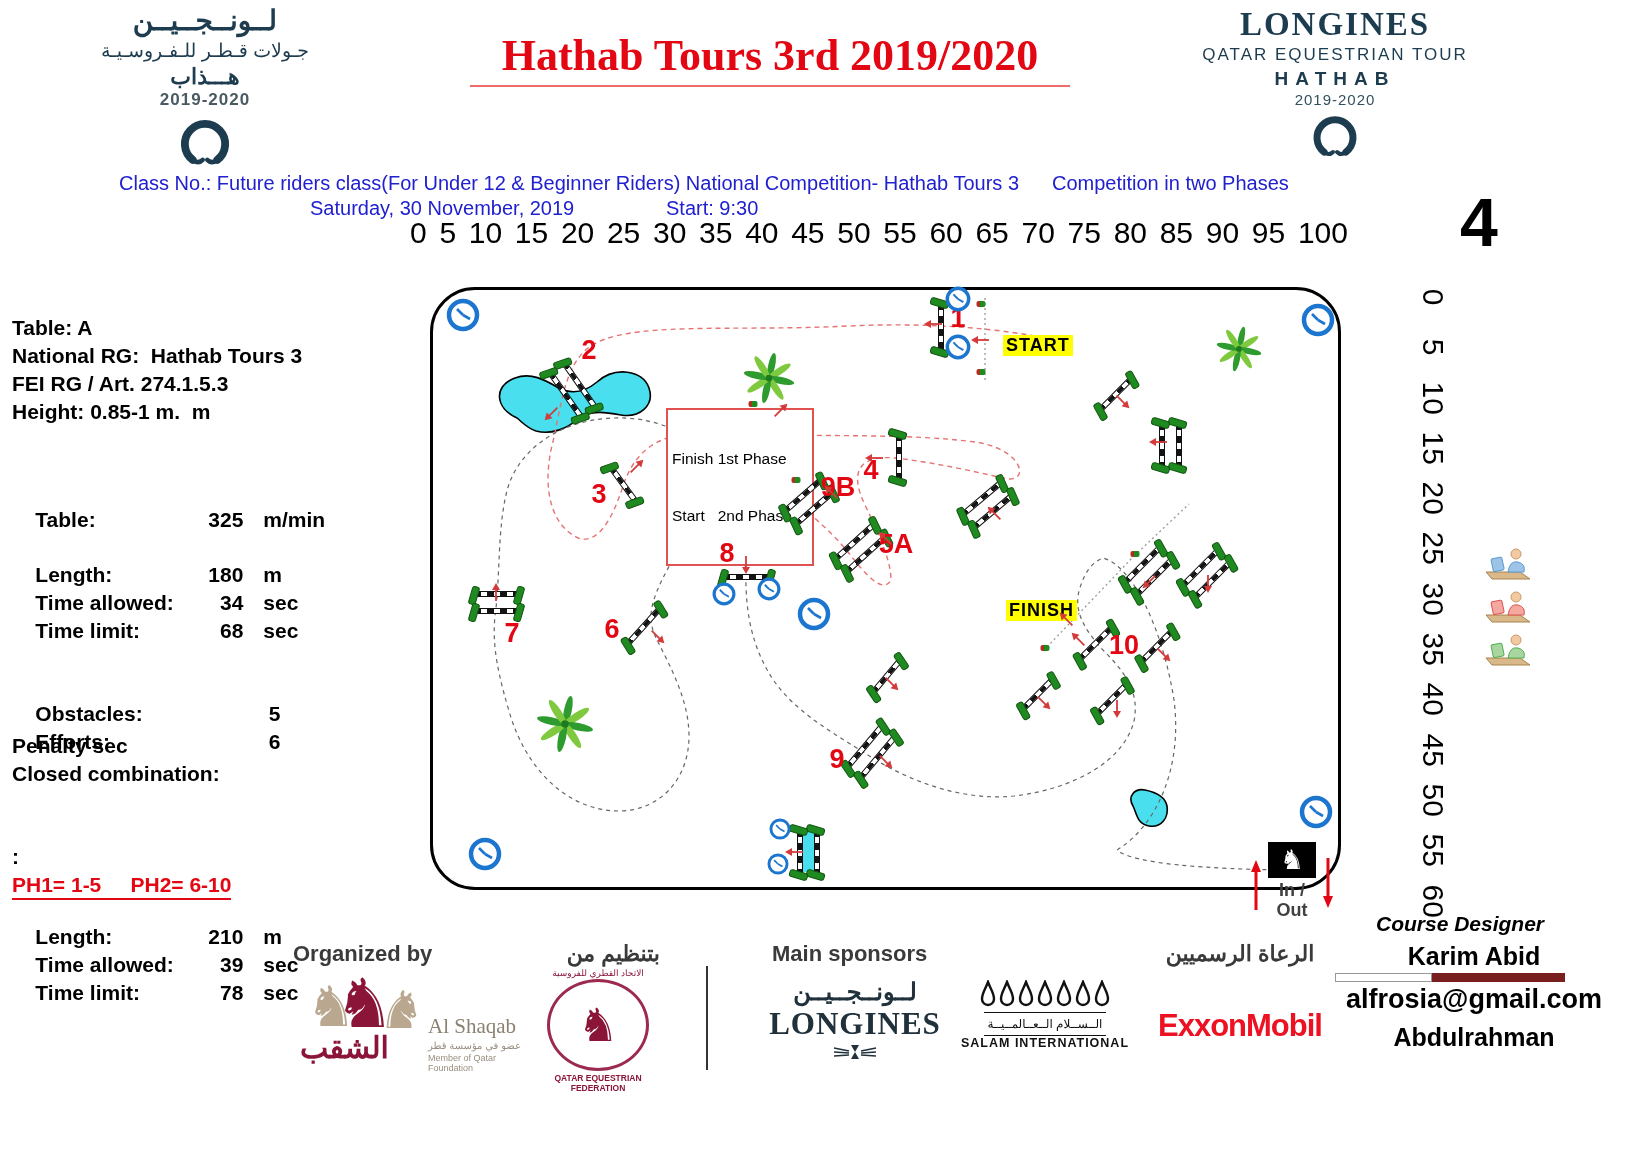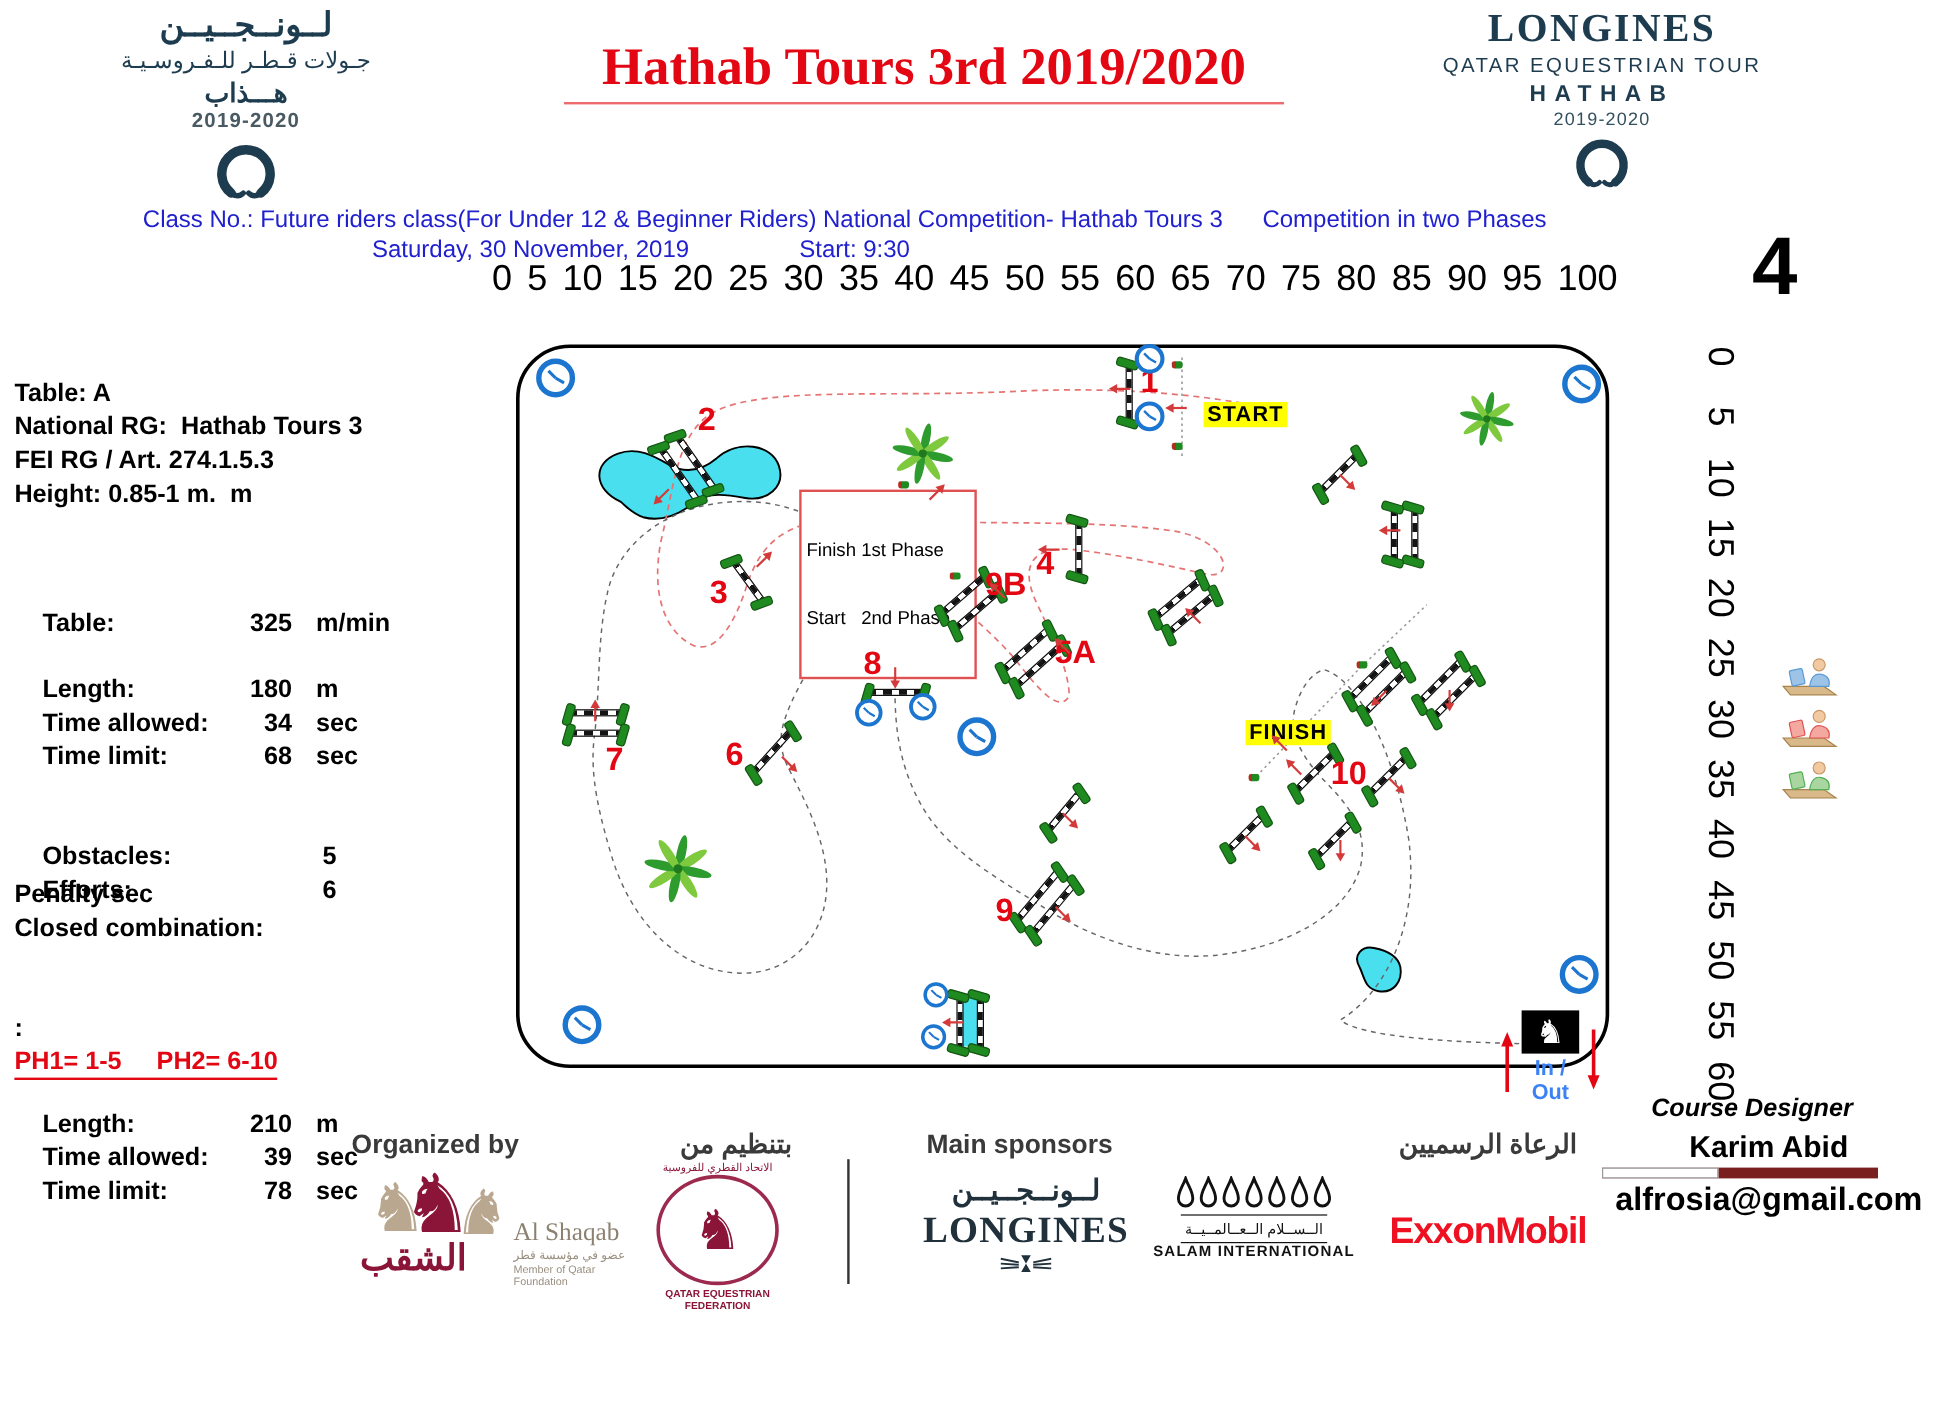--- a/index.html
+++ b/index.html
@@ -46,21 +46,21 @@
   .phasebox{position:absolute;left:233px;top:118px;width:136px;background:#fff;border:2px solid #e05252;
             font-size:15.5px;line-height:19px;padding:1px 4px;white-space:pre;}
   .clock{position:absolute;transform:translate(-50%,-50%);}
   .palm{position:absolute;transform:translate(-50%,-50%);}
   .marker{position:absolute;width:9px;height:6px;border-radius:2px;transform:translate(-50%,-50%);
           background:linear-gradient(90deg,#b03020 0 35%,#1f8a1f 35% 100%);}
   .arrow{position:absolute;transform-origin:center;}
   .inout{position:absolute;left:1254px;top:842px;width:110px;}
   .horsebox{position:absolute;left:14px;top:0;width:48px;height:36px;background:#000;color:#fff;
             display:flex;align-items:center;justify-content:center;font-size:27px;}
-  .inouttxt{position:absolute;left:14px;top:38px;width:48px;text-align:center;color:#3b82f6;font-weight:bold;font-size:18px;line-height:20px;}
+  .inouttxt{position:absolute;left:14px;top:38px;width:48px;text-align:center;color:#404040;font-weight:bold;font-size:18px;line-height:20px;}
   
   .flab{position:absolute;font-size:22px;font-weight:bold;color:#3a3a3a;}
   .qefcirc{position:absolute;width:96px;height:86px;border:3px solid #9c2a4e;border-radius:50%;
            display:flex;align-items:center;justify-content:center;color:#8a1538;font-size:46px;}
   .divider{position:absolute;width:2px;background:#333;}
   .exxon{position:absolute;color:#ee1122;font-weight:bold;font-size:31px;letter-spacing:-1px;}
   .designer{position:absolute;left:1310px;width:300px;text-align:center;}
   .designer .h{font-style:italic;font-weight:bold;font-size:21px;}
   .designer .n{font-weight:bold;font-size:25px;padding-left:28px;}
   .bar{position:absolute;left:1335px;top:973px;width:230px;height:9px;background:#7a1f1f;}
@@ -186,21 +186,21 @@
       <path d="M 84,128 C 62,118 60,96 82,88 C 98,82 112,90 124,97 C 138,105 152,102 164,92 C 182,76 210,80 216,98 C 222,116 206,128 188,125 C 172,122 158,120 146,128 C 134,139 118,145 103,141 C 94,138 90,133 84,128 Z" stroke="#000" stroke-width="1.6" fill="#49dfee"></path>
       <path d="M 700,516 C 694,506 702,498 712,500 C 722,502 732,506 734,516 C 736,528 728,538 716,536 C 704,534 704,524 700,516 Z" stroke="#000" stroke-width="1.6" fill="#49dfee"></path>
       <path d="M 602,46 C 545,36 480,33 415,36 C 300,42 190,30 155,58 C 130,78 128,120 118,160 C 110,200 118,235 145,248 C 165,255 180,228 190,196 C 205,152 235,140 290,143 C 370,148 480,142 548,153 C 592,162 597,195 570,188 C 535,180 498,172 462,168 C 428,165 415,180 432,215 C 448,248 458,272 458,290 C 450,305 432,284 415,262 C 395,237 365,215 342,192 C 333,183 328,172 324,163" stroke="#e57373" stroke-width="1.4" fill="none" stroke-dasharray="5,4"></path>
       <path d="M 320,170 C 292,196 252,242 228,292 C 217,316 214,330 224,350 C 237,376 256,410 256,446 C 256,490 226,521 186,521 C 136,521 93,481 76,421 C 61,371 59,345 63,318 C 67,280 65,240 73,205 C 81,165 121,130 181,128 C 241,126 286,160 301,210 C 311,245 312,268 313,296 C 314,330 321,361 341,391 C 366,426 406,446 441,469 C 481,493 531,511 581,506 C 641,499 691,471 701,431 C 707,401 691,381 669,359 C 651,339 641,321 646,301 C 651,283 659,272 670,268 C 700,276 730,340 741,410 C 750,480 722,537 684,560 C 700,574 775,579 852,580" stroke="#666" stroke-width="1.2" fill="none" stroke-dasharray="4,4"></path>
       <line x1="552" y1="8" x2="552" y2="92" stroke="#999" stroke-width="1.3" stroke-dasharray="2,3"></line>
       <line x1="322" y1="118" x2="362" y2="188" stroke="#999" stroke-width="1.3" stroke-dasharray="2,3"></line>
       <line x1="614" y1="357" x2="701" y2="266" stroke="#999" stroke-width="1.3" stroke-dasharray="2,3"></line>
       <line x1="701" y1="266" x2="756" y2="214" stroke="#999" stroke-width="1.3" stroke-dasharray="2,3"></line>
     </svg>
   <div class="tag" style="left:570px;top:45px;">START</div>
-  <div class="tag" style="left:573px;top:310px;margin-left:32px;">FINISH</div>
+  <div class="tag" style="left:573px;top:310px;">FINISH</div>
   <div class="phasebox">
     <div>Finish 1st Phase</div>
     <div>Start   2nd Phase</div>
   </div>
 <div class="obstacle" style="left: 508px; top: 37px; width: 50px; height: 8px; transform: translate(-50%, -50%) rotate(90deg);">
       <div class="rail" style="top: 1px;"></div>
       <div class="cap" style="left: -3px; top: -4px;"></div>
       <div class="cap" style="left: 46px; top: -4px;"></div>
     </div>
     <div class="obnum" style="left: 525px; top: 28px;">1</div>
@@ -638,13 +638,14 @@
 
 <div class="exxon" style="left:1135px;top:1008px;width:210px;text-align:center;">ExxonMobil</div>
 
 <div class="designer" style="top:912px;">
   <div class="h">Course Designer</div>
   <div class="n" style="margin-top:6px;">Karim Abid</div>
 </div>
 <div class="bar"></div>
 <div class="designer" style="top:984px;">
   <div class="n" style="font-size:27px;">alfrosia@gmail.com</div>
+  <div class="n" style="margin-top:8px;">Abdulrahman</div>
 </div>
 
 </body></html>

